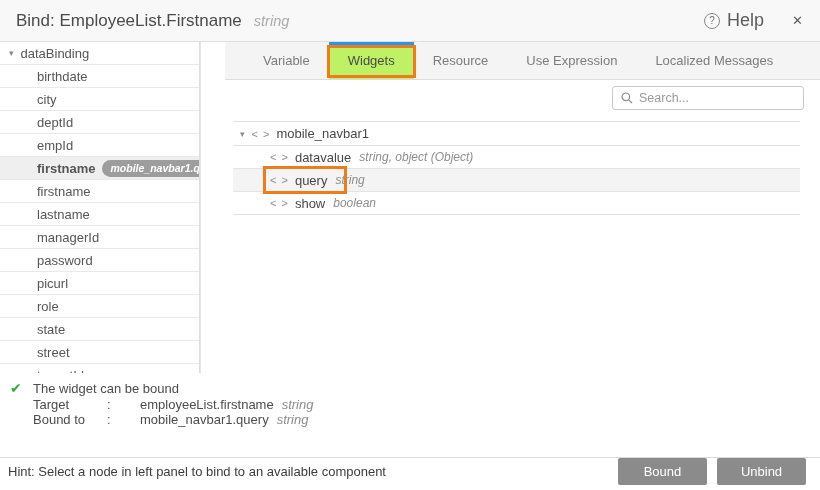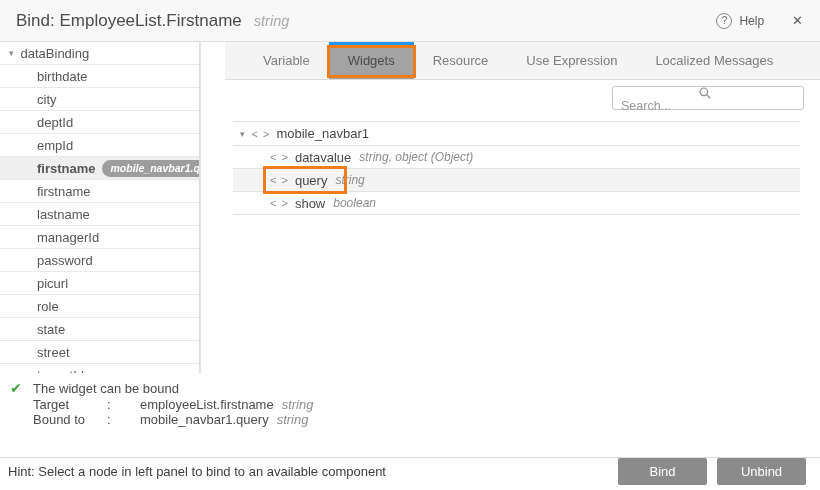--- a/index.html
+++ b/index.html
@@ -17,21 +17,21 @@
   }
   .hdr-title { font-size:17px; color:#4c4c4c; }
   .hdr-type { font-size:14.5px; font-style:italic; color:#a9a9a9; margin-left:12px; }
   .hdr-right { margin-left:auto; display:flex; align-items:center; }
   .help-wrap { display:flex; align-items:center; cursor:pointer; }
   .help-circle {
     width:16px; height:16px; border:1px solid #8a8a8a; border-radius:50%;
     display:inline-flex; align-items:center; justify-content:center;
     font-size:10px; color:#6e6e6e; margin-right:7px;
   }
-  .help-label { font-size:12px; color:#5c5c5c; }
+  .help-label { font-size:18px; color:#5c5c5c; }
   .close-x { margin-left:28px; font-size:13px; color:#5c5c5c; cursor:pointer; }
 
   
   .body { flex:0 0 331px; height:331px; display:flex; overflow:hidden; }
 
   
   .sidebar {
     width:200px; flex:0 0 200px; border-right:1px solid #dedede;
     overflow:hidden; background:#fff;
   }
@@ -51,31 +51,31 @@
   
   .panel { flex:1; border-left:1px solid #e4e4e4; display:flex; flex-direction:column; background:#fff;padding-left:24px; }
   .tabbar {
     height:38px; flex:0 0 38px; background:#f4f4f4; border-bottom:1px solid #dcdcdc;
     display:flex; align-items:stretch; padding-left:19px;
   }
   .tab {
     padding:0 19px; display:flex; align-items:center; color:#7c7c7c;
     cursor:pointer; position:relative; font-size:13px;
   }
-  .tab.active { background:#a3a3a3; color:#4a4a4a;text-align:right; }
+  .tab.active { background:#bef264; color:#4a4a4a;text-align:right; }
   .tab.active .blue-bar { position:absolute; top:0; left:0; right:0; height:3px; background:#2196f3; }
   .tab.active .orange-box {
     position:absolute; top:3px; left:-2px; right:-2px; bottom:1px;
     border:3px solid #ee7c1b; pointer-events:none;
   }
   .panel-content { flex:1; position:relative; background:#fff; }
   .searchbox {
     position:absolute; top:6px; right:16px; width:192px; height:24px;
     border:1px solid #c9c9c9; border-radius:3px; background:#fff;
-    display:flex; align-items:center; padding:0 8px;flex-direction:column;
+    display:flex; align-items:center; padding:0 8px;
   }
   .searchbox svg { flex:0 0 12px; margin-right:6px; }
   .searchbox input {
     border:none; outline:none; width:100%; font-size:12.5px; color:#555;
     font-family:"Liberation Sans","DejaVu Sans",sans-serif; background:transparent;
   }
   .searchbox input::placeholder { color:#9a9a9a; }
 
   .tree { position:absolute; top:41px; left:8px; right:20px; border-top:1px solid #e3e3e3; }
   .tree-row {
@@ -255,17 +255,17 @@
         <span>:</span>
         <span>
           <span>mobile_navbar1.query</span><span class="stype">string</span>
         </span>
       </div>
     </div>
   </div>
 
   <div class="ftr">
     <span class="hint">Hint: Select a node in left panel to bind to an available component</span>
-    <button class="btn">Bind</button>
+    <button class="btn">Bound</button>
     <button class="btn">Unbind</button>
   </div>
 
 </div>
 
 </body></html>

